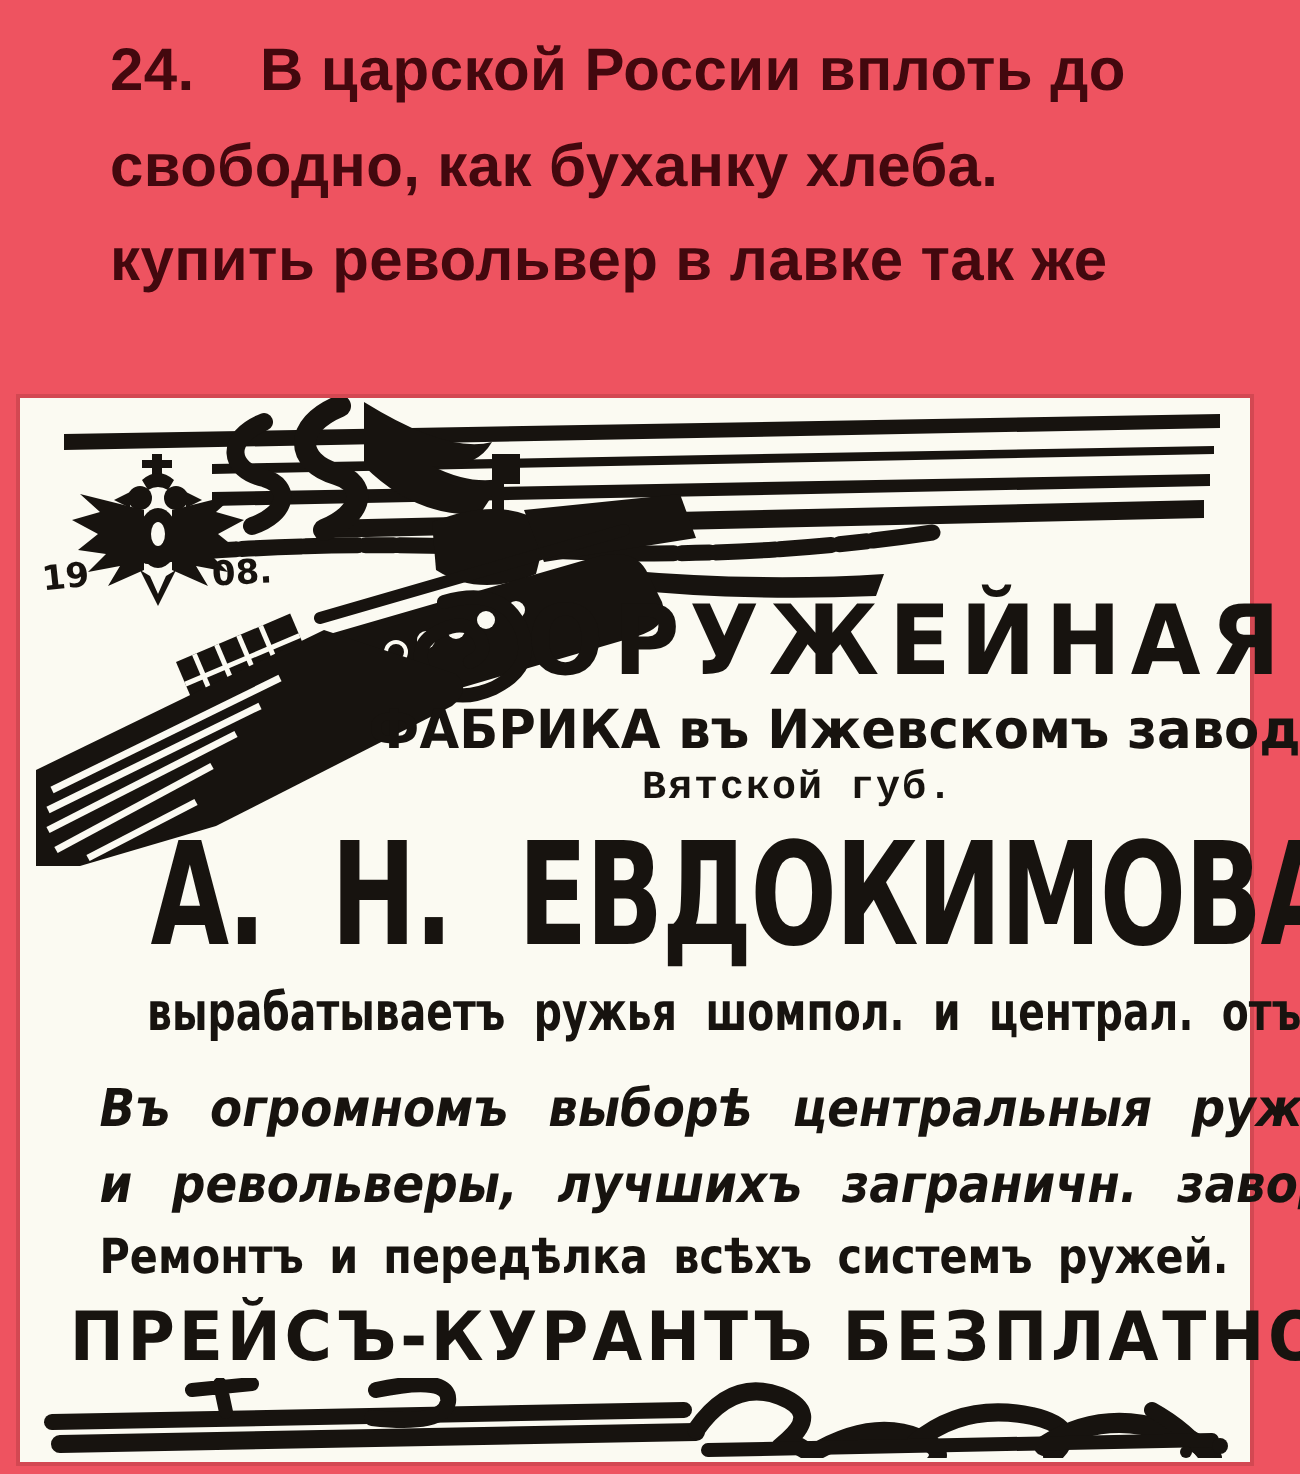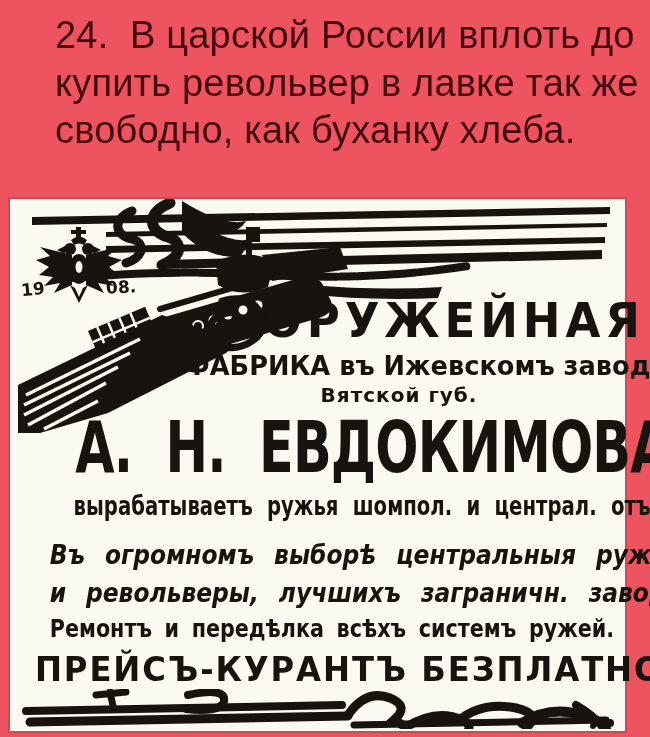--- a/index.html
+++ b/index.html
@@ -4,21 +4,21 @@
 <style>
   html,body{margin:0;padding:0;}
   body{
     width:650px;height:737px;position:relative;overflow:hidden;
     background:#ee5360;
     font-family:"Liberation Sans",sans-serif;
   }
   
   .quote{
     position:absolute;left:55px;top:12px;width:560px;
-    color:#43080e;font-size:38px;line-height:47.5px;font-weight:400;
+    color:#43080e;font-size:30px;line-height:47.5px;font-weight:700;
     letter-spacing:0.2px;
   }
   .quote .qline{white-space:nowrap;}
   .quote .qnum{display:inline-block;width:75px;}
   
   .ad-panel{
     position:absolute;left:10px;top:199px;width:615px;height:532px;
     background:#fbfaf2;
     box-shadow:0 0 0 2px rgba(150,45,50,0.30);
     font-family:"DejaVu Sans",sans-serif;color:#17130f;
@@ -39,21 +39,21 @@
     white-space:nowrap;
   }
   .ad-subtitle{
     left:163px;top:151px;width:452px;
     font-size:27px;font-weight:bold;
     transform:scaleX(0.95);transform-origin:center;
     white-space:nowrap;
   }
   .ad-region{
     left:163px;top:184px;width:452px;
-    font-size:20px;font-weight:bold;letter-spacing:1px;
+    font-size:20px;font-weight:bold;letter-spacing:1px;font-family:Liberation Mono, monospace;
   }
   .ad-owner{
     left:12px;top:216px;width:591px;
     font-size:62px;font-weight:bold;line-height:66px;
     word-spacing:20px;letter-spacing:-1px;
     transform:scale(0.82,1.15);transform-origin:center;
     white-space:nowrap;
   }
   .ad-products{
     left:10px;top:293px;width:595px;
@@ -80,22 +80,22 @@
     font-size:34px;font-weight:bold;letter-spacing:2px;
     transform:scaleX(0.95);transform-origin:center;
     white-space:nowrap;
   }
 </style>
 </head>
 <body>
 
 <div class="quote">
   <div class="qline"><span class="qnum">24.</span><span>В царской России вплоть до</span></div>
+  <div class="qline">свободно, как буханку хлеба.</div>
   <div class="qline">купить револьвер в лавке так же</div>
-  <div class="qline">свободно, как буханку хлеба.</div>
 </div>
 
 <div class="ad-panel">
 
   <svg class="gun-layer" viewBox="0 0 615 250" xmlns="http://www.w3.org/2000/svg">
     <g fill="#17130f" stroke="none">
 
       <path d="M22,18 L600,8 L600,15 L22,26 Z"></path>
       <path d="M96,33 L597,24 L597,28 L96,38 Z"></path>
       <path d="M96,47 L595,38 L595,44 L96,54 Z"></path>

